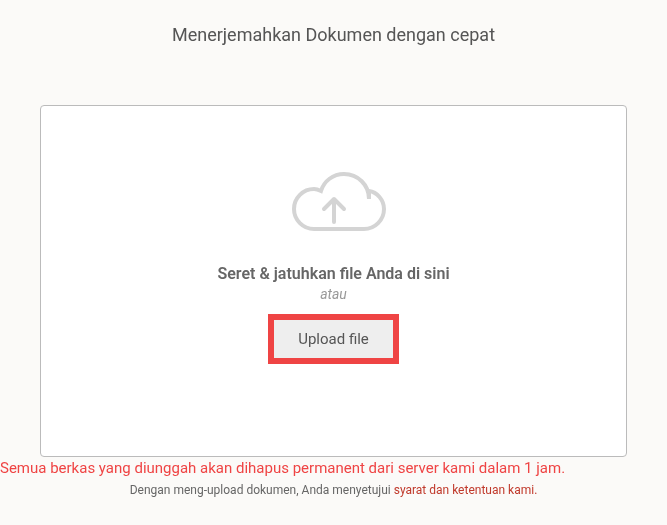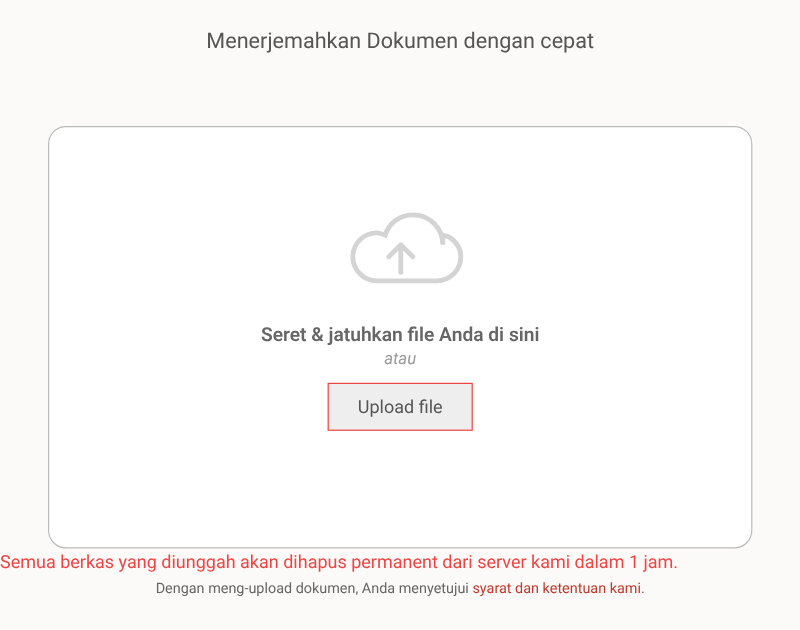--- a/index.html
+++ b/index.html
@@ -23,21 +23,21 @@
       padding: 24px 0 60px 0;
     }
     .dropzone-container {
       display: flex;
       justify-content: center;
       padding: 0 40px;
       flex: 1;
     }
     .dropzone {
       border: 1px solid #bbb;
-      border-radius: 15px;
+      border-radius: 4px;
       width: 100%;
       background: #fff;
       display: flex;
       flex-direction: column;
       align-items: center;
       justify-content: center;
       padding-top: 20px;
       padding-bottom: 60px;
     }
     .cloud-icon {
@@ -53,21 +53,21 @@
       margin-bottom: 3px;
     }
     .or-text {
       font-size: 14px;
       font-style: italic;
       color: #999;
       margin-bottom: 12px;
     }
     .upload-button {
       background: #eeeeee;
-      border: 1px solid #ef4444;
+      border: 6px solid #ef4444;
       color: #555;
       font-size: 15px;
       padding: 10px 24px;
       cursor: pointer;
       font-family: inherit;
     }
     .footer-text {
       text-align: left;
       font-size: 15px;
       color: #ef4444;

